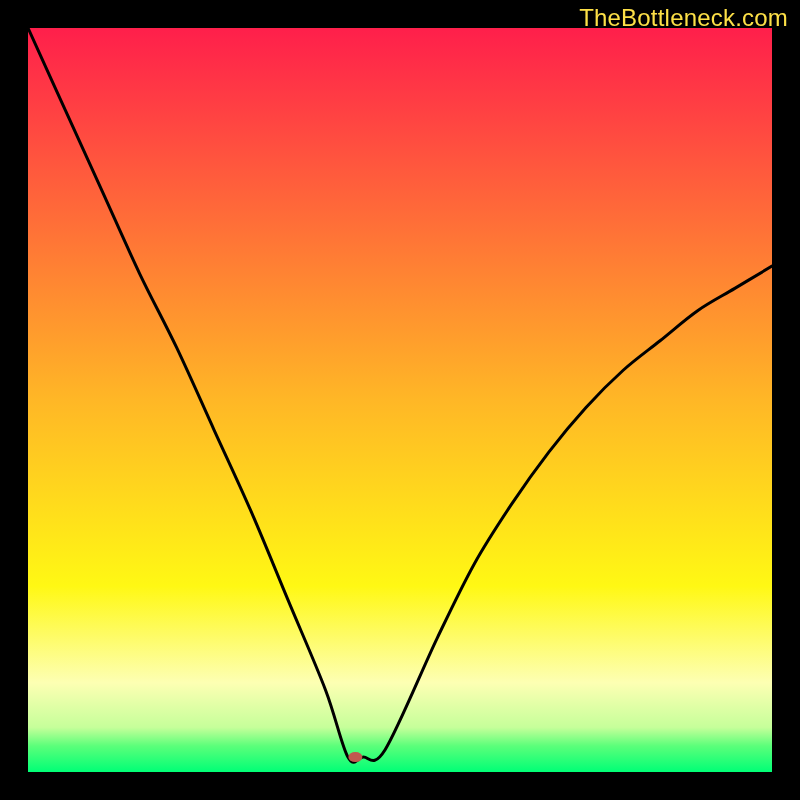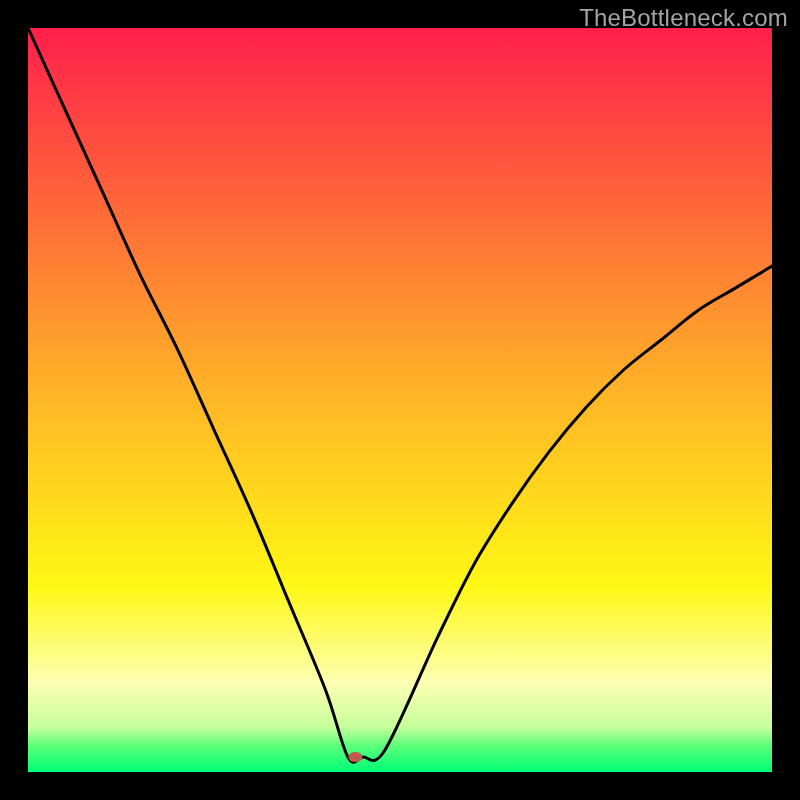--- a/index.html
+++ b/index.html
@@ -24,21 +24,21 @@
     left: 28px;
     top: 28px;
     width: 744px;
     height: 744px;
     overflow: hidden;
   }
   .watermark {
     position: absolute;
     top: 4px;
     right: 12px;
-    color: #a3a3a3;
+    color: #fde047;
     font-size: 24px;
     font-weight: 400;
     letter-spacing: 0.2px;
     user-select: none;
   }
   svg {
     display: block;
   }
 </style>
 </head>

